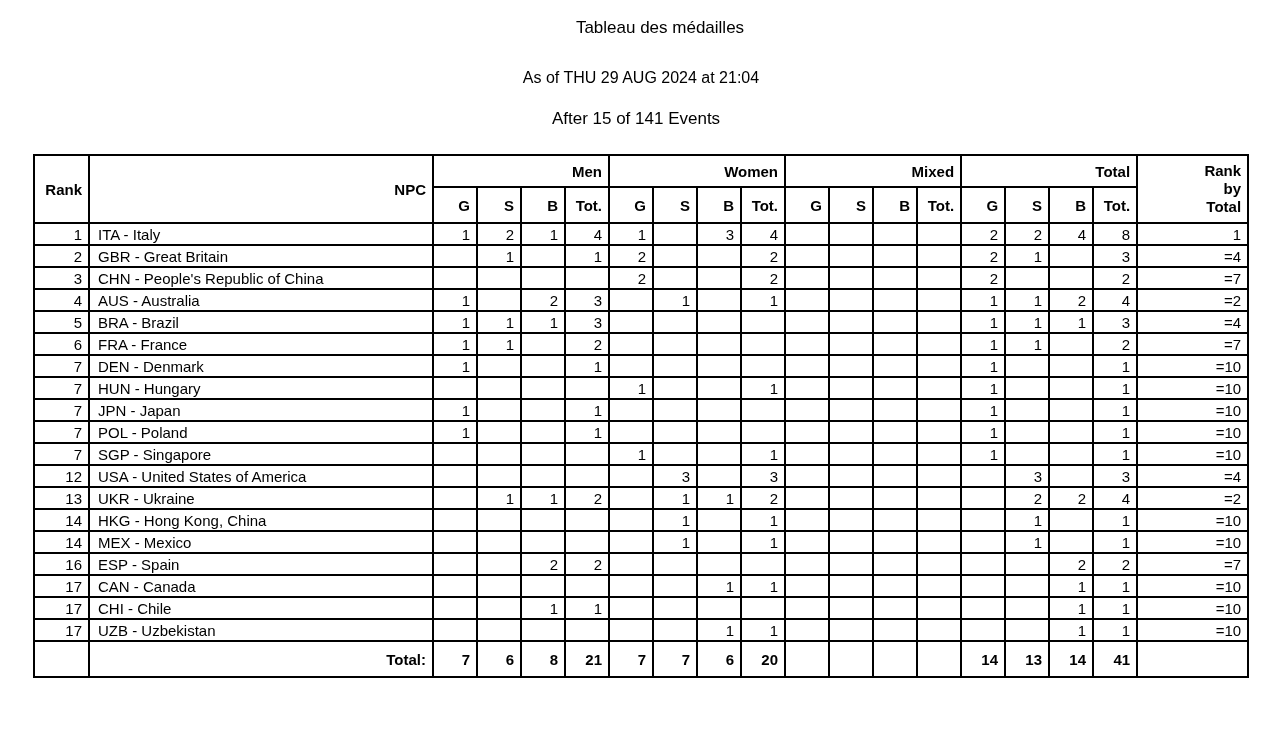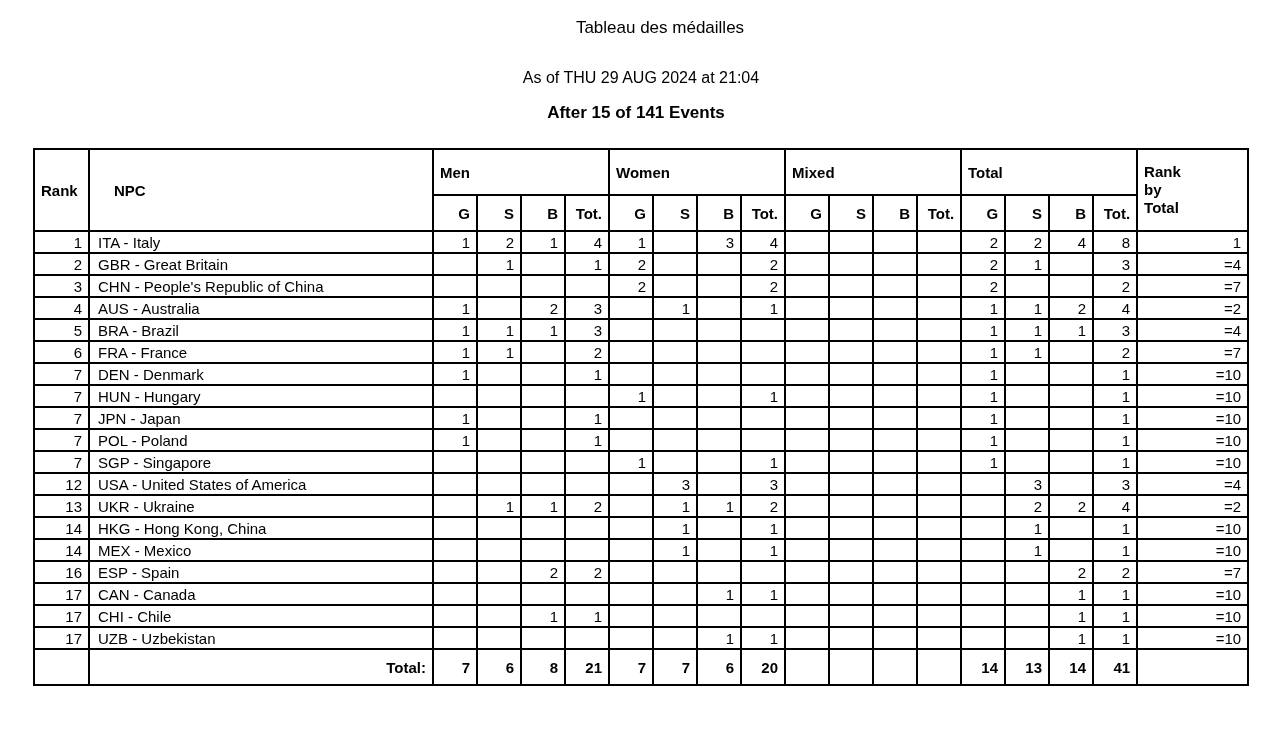--- a/index.html
+++ b/index.html
@@ -8,38 +8,38 @@
     background: #ffffff;
     color: #000000;
     font-family: "Liberation Sans", sans-serif;
     width: 1272px; height: 742px;
     overflow: hidden;
   }
   .page-header { text-align: center; padding-top: 10px; }
   .title { font-size: 22px; font-weight: bold; line-height: 26px; }
   .subtitle { font-size: 17px; line-height: 22px; margin-top: 7px; margin-left: 48px; }
   .asof { font-size: 16px; line-height: 20px; margin-top: 29px; padding-left: 10px; }
-  .events { font-size: 17px; font-weight: bold; line-height: 21px; margin-top: 14px; }
+  .events { font-size: 17px; font-weight: normal; line-height: 21px; margin-top: 20px; }
 
   table.medals {
     border-collapse: collapse;
     table-layout: fixed;
     margin: 25px 0 0 33px;
     width: 1214px;
   }
   .medals th, .medals td {
     border: 2px solid #000000;
     padding: 0 6px;
     font-size: 15px;
     white-space: nowrap;
     overflow: hidden;
     vertical-align: middle;
   }
   .medals thead th { font-weight: bold; }
-  .medals tr.group-row th { height: 46px; text-align: left; }
+  .medals tr.group-row th { height: 32px; text-align: right; }
   .medals tr.sub-row th { height: 36px; text-align: right; }
   .medals th.rank-h { text-align: right; }
   .medals th.npc-h { text-align: left; padding-left: 24px; }
   .medals th.rbt-h {
     text-align: right;
     white-space: pre-line;
     line-height: 18px;
     vertical-align: middle;
   }
   .medals tbody td { height: 22px; }

